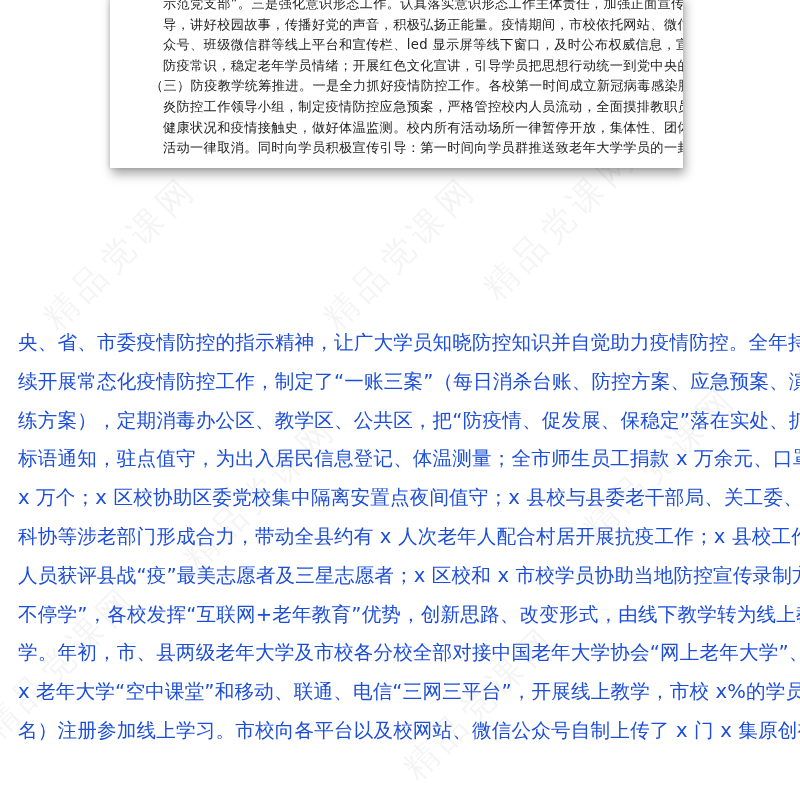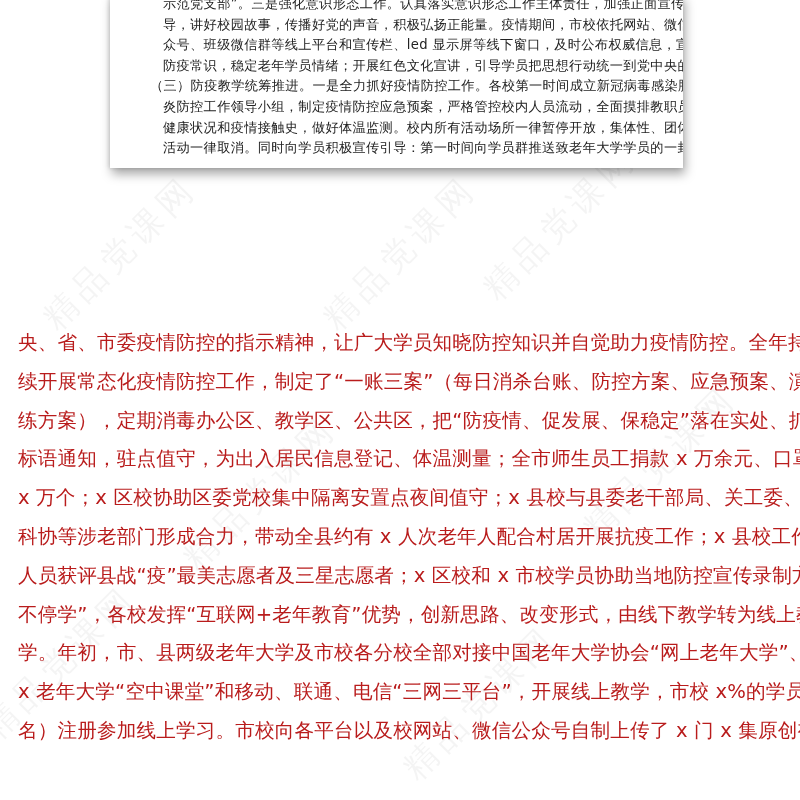--- a/index.html
+++ b/index.html
@@ -42,21 +42,21 @@
       position: absolute;
       left: 18px;
       top: 324px;
       width: 770px;
     }
     .main-line {
       font-size: 19.6px;
       line-height: 38.8px;
       white-space: nowrap;
       letter-spacing: 0.15px;
-      color: #b91c1c;
+      color: #1d4ed8;
     }
     .watermark {
       position: absolute;
       font-size: 34px;
       color: rgba(0,0,0,0.045);
       transform: rotate(-45deg);
       white-space: nowrap;
       pointer-events: none;
       letter-spacing: 6px;
     }

